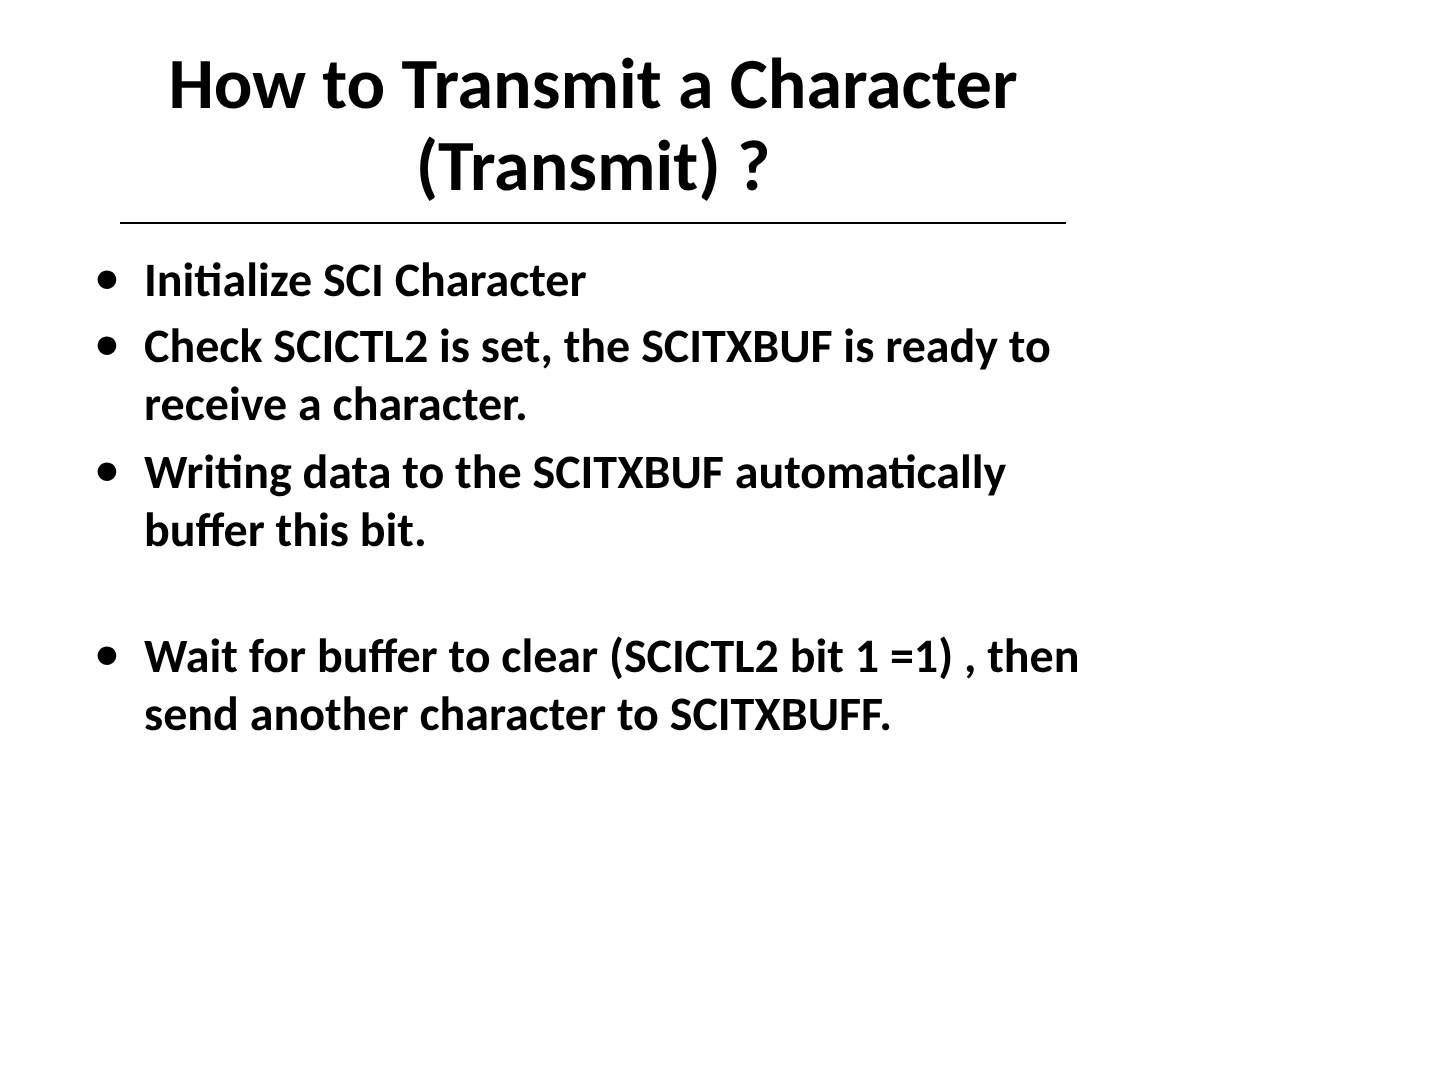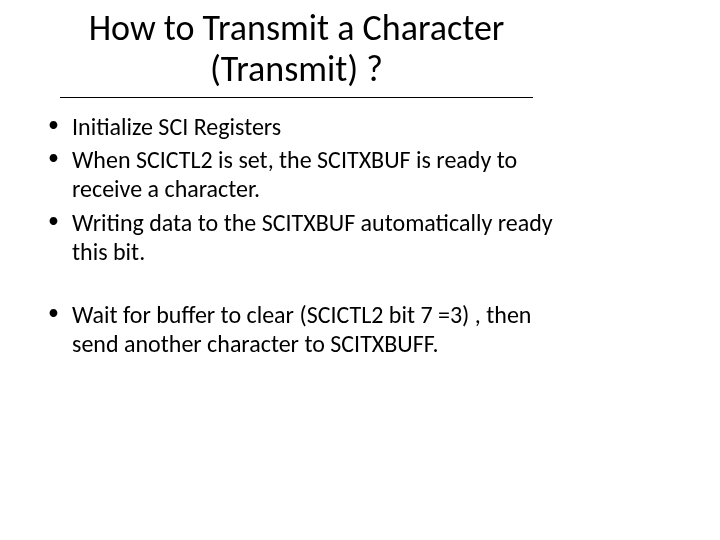--- a/index.html
+++ b/index.html
@@ -8,21 +8,22 @@
     width: 720px;
     height: 540px;
     background: #ffffff;
     font-family: Calibri, "Segoe UI", Arial, sans-serif;
     color: #000;
   }
   .slide {
     width: 593px;
     height: 540px;
     box-sizing: border-box;
-    padding: 8px 36px 0 36px;
+    padding: 22px 36px 0 36px;
+    font-weight: bold;
   }
   .title {
     font-size: 36px;
     text-align: center;
     line-height: 1.15;
     padding-bottom: 6px;
     margin: 0 24px 14px 24px;
     border-bottom: 1.5px solid #000;
   }
   ul.body {
@@ -50,21 +51,21 @@
 </style>
 </head>
 <body>
 
 <div class="slide">
   <div class="title">
     <span>How to Transmit a Character</span><br>
     <span>(Transmit) ?</span>
   </div>
   <ul class="body">
-    <li><span>Initialize SCI Registers</span></li>
-    <li><span>When SCICTL2 is set, the SCITXBUF is ready to receive a character.</span></li>
-    <li><span>Writing data to the SCITXBUF automatically ready this bit.</span></li>
+    <li><span>Initialize SCI Character</span></li>
+    <li><span>Check SCICTL2 is set, the SCITXBUF is ready to receive a character.</span></li>
+    <li><span>Writing data to the SCITXBUF automatically buffer this bit.</span></li>
   </ul>
   <div class="gap"></div>
   <ul class="body">
-    <li><span>Wait for buffer to clear (SCICTL2 bit 7 =3) , then send another character to SCITXBUFF.</span></li>
+    <li><span>Wait for buffer to clear (SCICTL2 bit 1 =1) , then send another character to SCITXBUFF.</span></li>
   </ul>
 </div>
 
 </body></html>

